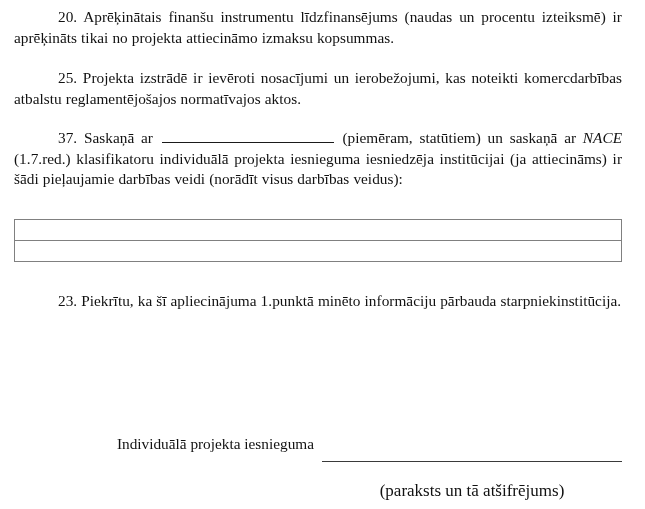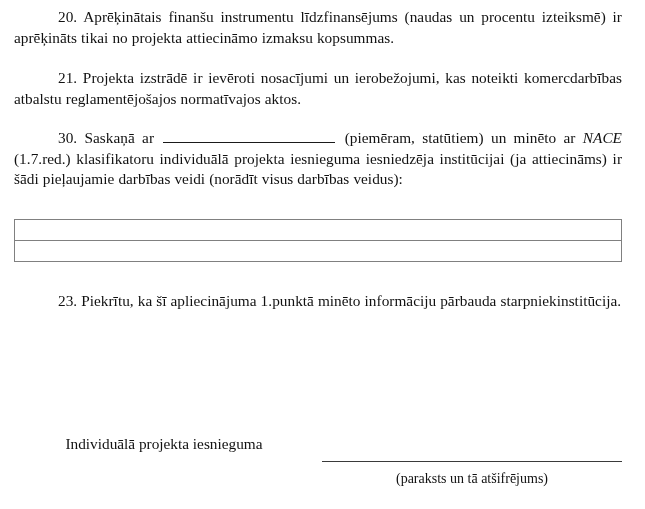--- a/index.html
+++ b/index.html
@@ -83,60 +83,60 @@
     width: 608px;
     height: 70px;
   }
   .sig-title {
     position: absolute;
     left: 0;
     top: 0;
     width: 300px;
     font-size: 15.3px;
     line-height: 20.5px;
-    text-align: center;
+    text-align: right;
   }
   .sig-line-wrap {
     position: absolute;
     left: 308px;
     top: 27px;
     width: 300px;
   }
   .sig-rule {
     width: 300px;
     height: 0;
     border-bottom: 1.3px solid #3a3a3a;
   }
   .sig-caption {
-    margin-top: 9px;
+    margin-top: 21px;
     text-align: center;
-    font-size: 14px;
+    font-size: 17px;
     line-height: 15px;
   }
 
   
   #para-20 { top: 7px; }
   #para-21 { top: 68px; }
   #para-22 { top: 128px; }
   #para-23 { top: 291px; }
   #para-apzinos { top: 352px; }
 </style>
 </head>
 <body>
 
 <div class="page">
 
   <div class="body-text indent" id="para-20">20. Aprēķinātais finanšu instrumentu līdzfinansējums (naudas un procentu izteiksmē) ir aprēķināts tikai no projekta attiecināmo izmaksu kopsummas.</div>
 
-  <div class="body-text indent" id="para-21">21. Projekta izstrādē ir ievēroti nosacījumi un ierobežojumi, kas noteikti komercdarbības atbalstu reglamentējošajos normatīvajos aktos.</div>
+  <div class="body-text indent" id="para-21">25. Projekta izstrādē ir ievēroti nosacījumi un ierobežojumi, kas noteikti komercdarbības atbalstu reglamentējošajos normatīvajos aktos.</div>
 
   <div class="body-text indent" id="para-22">
-    <span>30. Saskaņā ar</span>
+    <span>37. Saskaņā ar</span>
     <span class="blank-fill"></span>
-    <span>(piemēram, statūtiem) un minēto ar</span>
+    <span>(piemēram, statūtiem) un saskaņā ar</span>
     <span class="italic">NACE</span>
     <span>(1.7.red.) klasifikatoru individuālā projekta iesnieguma iesniedzēja institūcijai (ja attiecināms) ir šādi pieļaujamie darbības veidi (norādīt visus darbības veidus):</span>
   </div>
 
   <table class="veidi-table">
     <tbody>
       <tr>
         <td></td>
       </tr>
       <tr>

